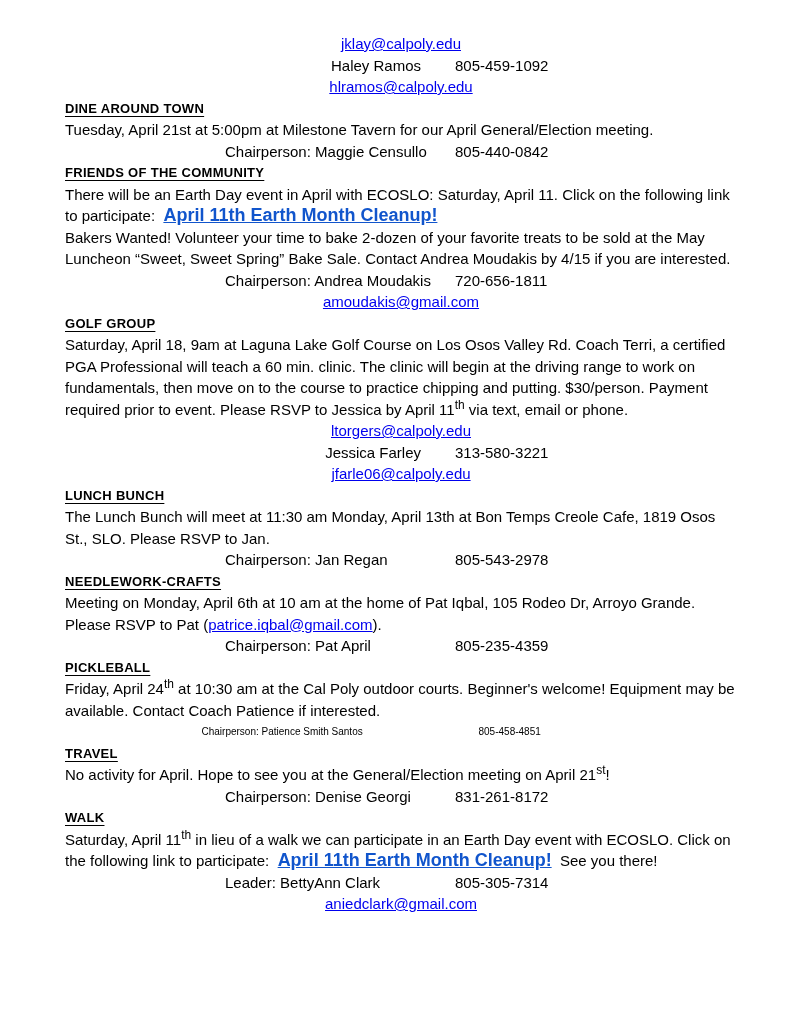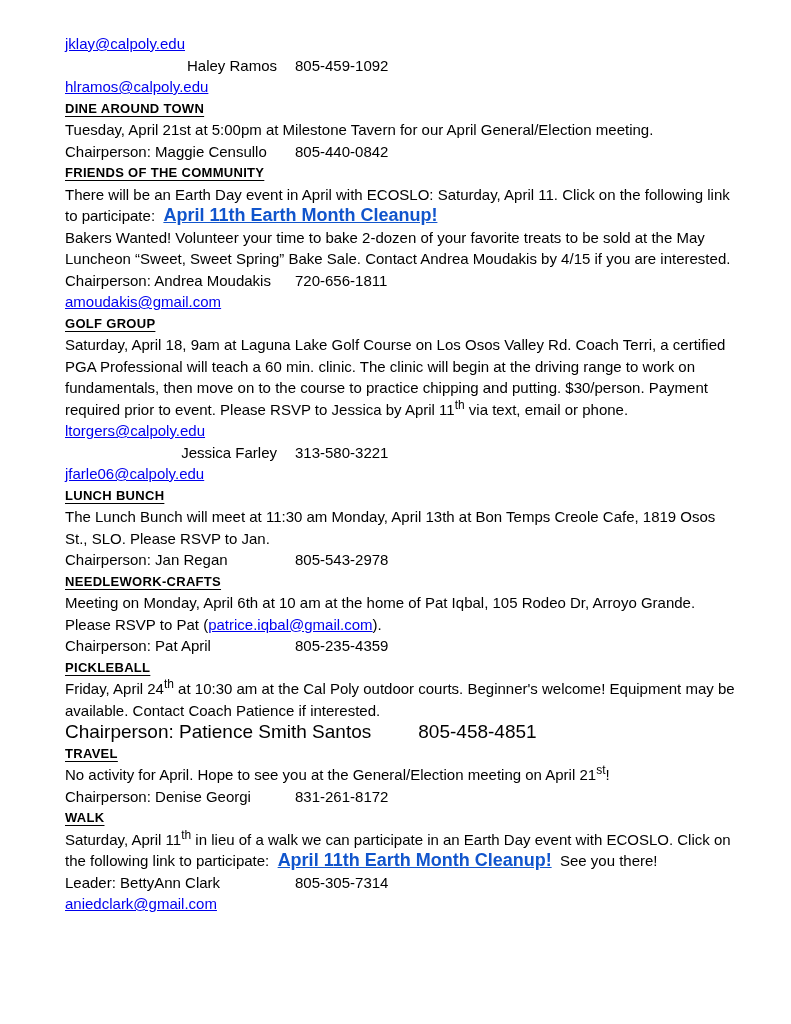--- a/index.html
+++ b/index.html
@@ -20,24 +20,24 @@
   .section { margin:0; }
   .section-title {
     margin:0;
     font-size:13px;
     font-weight:bold;
     letter-spacing:0.3px;
     text-decoration:underline;
     text-underline-offset:3px;
   }
   .para { margin:0; white-space:pre-wrap; }
-  .contact-row { display:flex; justify-content:flex-start; }
-  .contact-row.small { font-size:19px;gap:47px; }
+  .contact-row { display:flex; justify-content:center; }
+  .contact-row.small { font-size:10px;gap:47px; }
   .c-label { min-width:230px; white-space:pre; }
-  .c-label.right { width:230px; min-width:0; box-sizing:border-box; text-align:right; padding-right:18px; }
+  .c-label.right { width:230px; min-width:0; box-sizing:border-box; text-align:right; padding-right:34px; }
   .c-phone { width:122px; flex-shrink:0; white-space:pre; }
   a.email-link { color:#0000ee; text-decoration:underline; cursor:pointer; }
   a.cleanup-link { color:#1155cc; font-weight:bold; font-size:18px; text-decoration:underline; cursor:pointer; }
   sup.ord { font-size:12px; vertical-align:super; line-height:0; }
 </style>
 </head>
 <body>
 
 <main class="doc">
   <div id="header-contacts">

